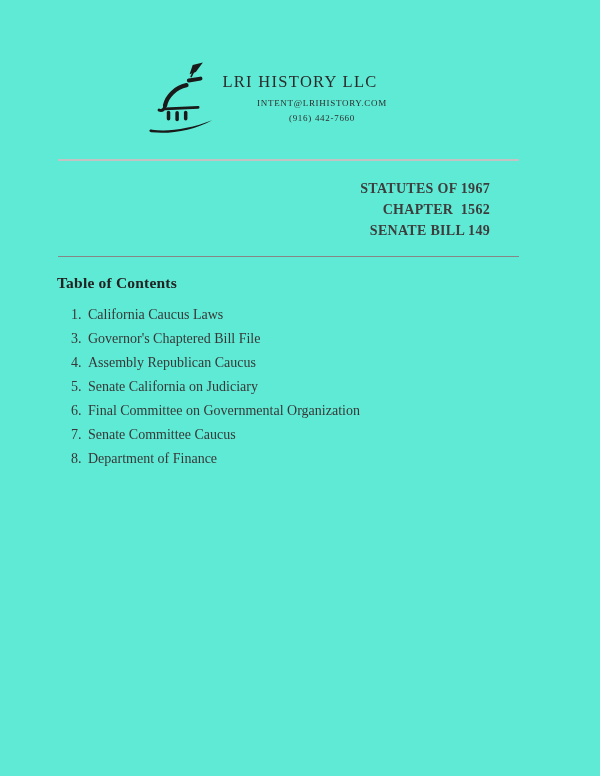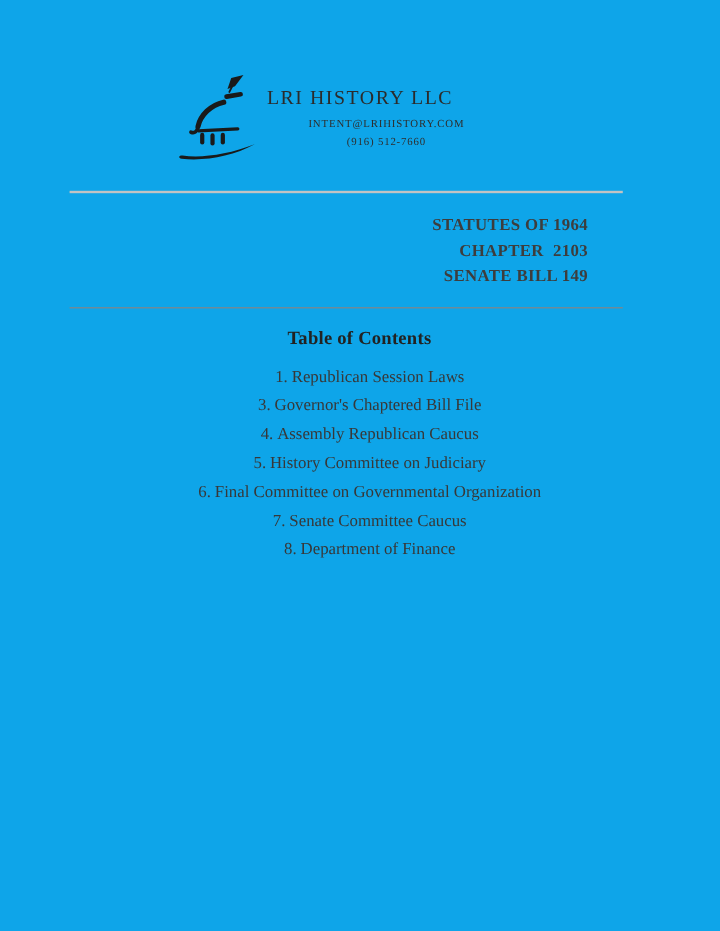--- a/index.html
+++ b/index.html
@@ -4,21 +4,21 @@
 <style>
   html, body {
     margin: 0;
     padding: 0;
     background: #ffffff;
   }
   .page {
     position: relative;
     width: 600px;
     height: 776px;
-    background: #0ea5e9;
+    background: #5eead4;
     font-family: "Liberation Serif", serif;
     overflow: hidden;
   }
 
   
   .logo {
     position: absolute;
     left: 142px;
     top: 61px;
     width: 78px;
@@ -80,21 +80,20 @@
     color: #3d3d3d;
     white-space: pre;
   }
 
   
   .toc {
     position: absolute;
     left: 57px;
     top: 273px;
     right: 58px;
-    text-align: center;
   }
   .toc-title {
     margin: 0;
     font-size: 15.5px;
     font-weight: bold;
     line-height: 20px;
     letter-spacing: 0.2px;
     color: #222222;
   }
   .toc-list {
@@ -138,48 +137,48 @@
       <path d="M56,66 L56,74" stroke-width="4.5"></path>
 
       <path d="M90,76 C62,87 33,91 13,88 C9,87.5 8,90.5 12,91.5 C38,94 66,89 90,76 Z" fill="#1a1a1a" stroke="none"></path>
     </g>
   </svg>
 
   <div class="letterhead-text">
     <div class="company-name">LRI HISTORY LLC</div>
     <div class="contact-block">
       <div class="contact-line">INTENT@LRIHISTORY.COM</div>
-      <div class="contact-line">(916) 512-7660</div>
+      <div class="contact-line">(916) 442-7660</div>
     </div>
   </div>
 
   <div class="rule-thick"></div>
 
   <section class="reference">
-    <div class="ref-line">STATUTES OF 1964</div>
-    <div class="ref-line">CHAPTER  2103</div>
+    <div class="ref-line">STATUTES OF 1967</div>
+    <div class="ref-line">CHAPTER  1562</div>
     <div class="ref-line">SENATE BILL 149</div>
   </section>
 
   <div class="rule-thin"></div>
 
   <section class="toc">
     <h2 class="toc-title">Table of Contents</h2>
     <ol class="toc-list">
       <li class="toc-item">
-        <span class="toc-num">1.</span><span class="toc-label">Republican Session Laws</span>
+        <span class="toc-num">1.</span><span class="toc-label">California Caucus Laws</span>
       </li>
       <li class="toc-item">
         <span class="toc-num">3.</span><span class="toc-label">Governor's Chaptered Bill File</span>
       </li>
       <li class="toc-item">
         <span class="toc-num">4.</span><span class="toc-label">Assembly Republican Caucus</span>
       </li>
       <li class="toc-item">
-        <span class="toc-num">5.</span><span class="toc-label">History Committee on Judiciary</span>
+        <span class="toc-num">5.</span><span class="toc-label">Senate California on Judiciary</span>
       </li>
       <li class="toc-item">
         <span class="toc-num">6.</span><span class="toc-label">Final Committee on Governmental Organization</span>
       </li>
       <li class="toc-item">
         <span class="toc-num">7.</span><span class="toc-label">Senate Committee Caucus</span>
       </li>
       <li class="toc-item">
         <span class="toc-num">8.</span><span class="toc-label">Department of Finance</span>
       </li>

